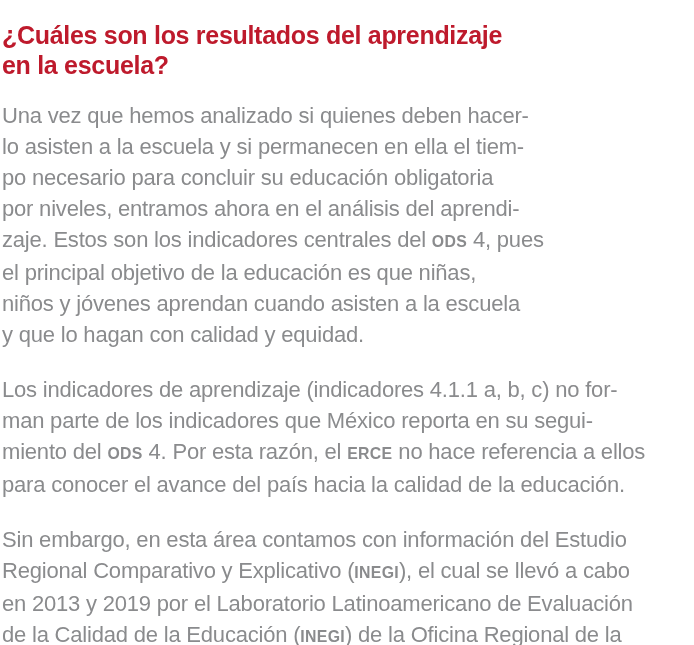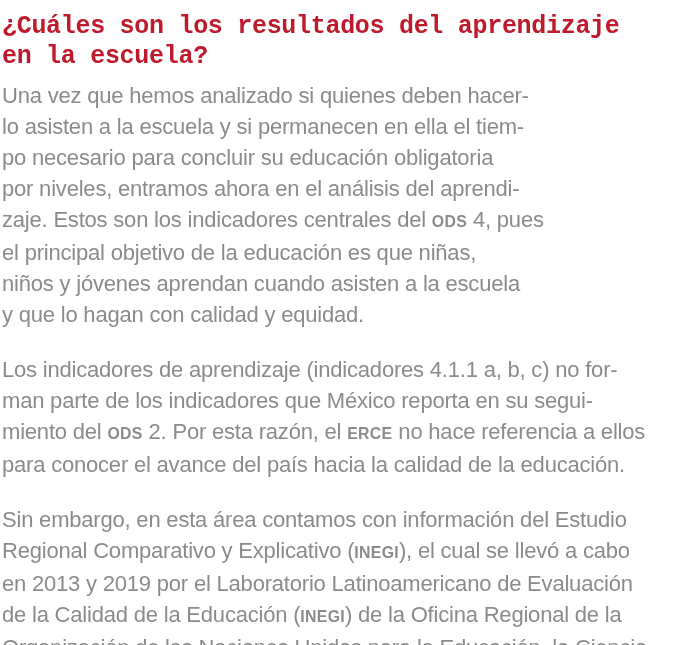--- a/index.html
+++ b/index.html
@@ -11,31 +11,30 @@
     height: 645px;
     overflow: hidden;
     background: var(--page-bg, #ffffff);
     font-family: "Liberation Sans", "DejaVu Sans", sans-serif;
   }
   .page {
     padding: 12px 0 0 2px;
     width: 692px;
   }
   .heading {
-    margin: 0 0 2px 0;
+    margin: 8px 0 2px 0;
     color: var(--heading-color, #be1a2c);
     font-size: 25px;
     line-height: 30px;
     font-weight: bold;
     letter-spacing: -0.3px;
     white-space: pre-line;
-    font-family: Liberation Mono, monospace;
   }
   .para {
-    margin: 8px 0 24px 0;
+    margin: 20px 0 24px 0;
     color: var(--body-color, #8a8b8d);
     font-size: 22px;
     line-height: 31px;
     letter-spacing: -0.2px;
     white-space: pre-line;
   }
   .para:last-child {
     margin-bottom: 0;
   }
   .sc {
@@ -53,20 +52,20 @@
   <p class="para"><span>Una vez que hemos analizado si quienes deben hacer-
 lo asisten a la escuela y si permanecen en ella el tiem-
 po necesario para concluir su educación obligatoria
 por niveles, entramos ahora en el análisis del aprendi-
 zaje. Estos son los indicadores centrales del </span><span class="sc">ODS</span><span> 4, pues
 el principal objetivo de la educación es que niñas,
 niños y jóvenes aprendan cuando asisten a la escuela
 y que lo hagan con calidad y equidad.</span></p>
   <p class="para"><span>Los indicadores de aprendizaje (indicadores 4.1.1 a, b, c) no for-
 man parte de los indicadores que México reporta en su segui-
-miento del </span><span class="sc">ODS</span><span> 2. Por esta razón, el </span><span class="sc">ERCE</span><span> no hace referencia a ellos
+miento del </span><span class="sc">ODS</span><span> 4. Por esta razón, el </span><span class="sc">ERCE</span><span> no hace referencia a ellos
 para conocer el avance del país hacia la calidad de la educación.</span></p>
   <p class="para"><span>Sin embargo, en esta área contamos con información del Estudio
 Regional Comparativo y Explicativo (</span><span class="sc">INEGI</span><span>), el cual se llevó a cabo
 en 2013 y 2019 por el Laboratorio Latinoamericano de Evaluación
 de la Calidad de la Educación (</span><span class="sc">INEGI</span><span>) de la Oficina Regional de la
 Organización de las Naciones Unidas para la Educación, la Ciencia</span></p>
 </main>
 
 </body></html>

